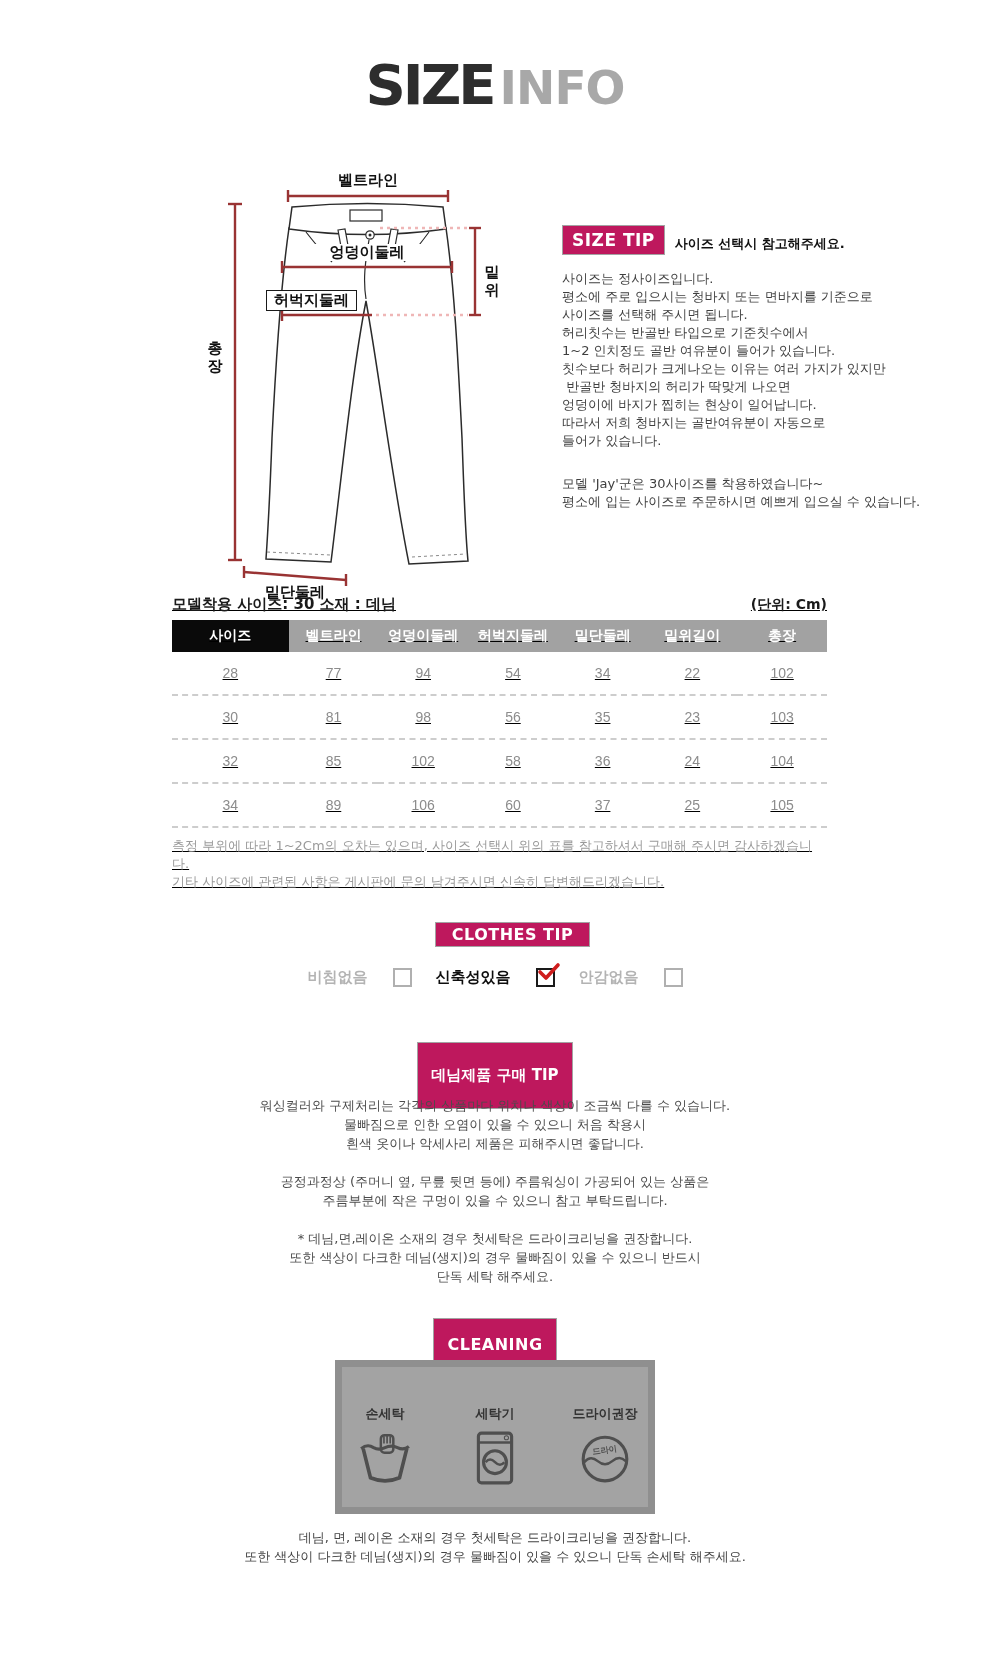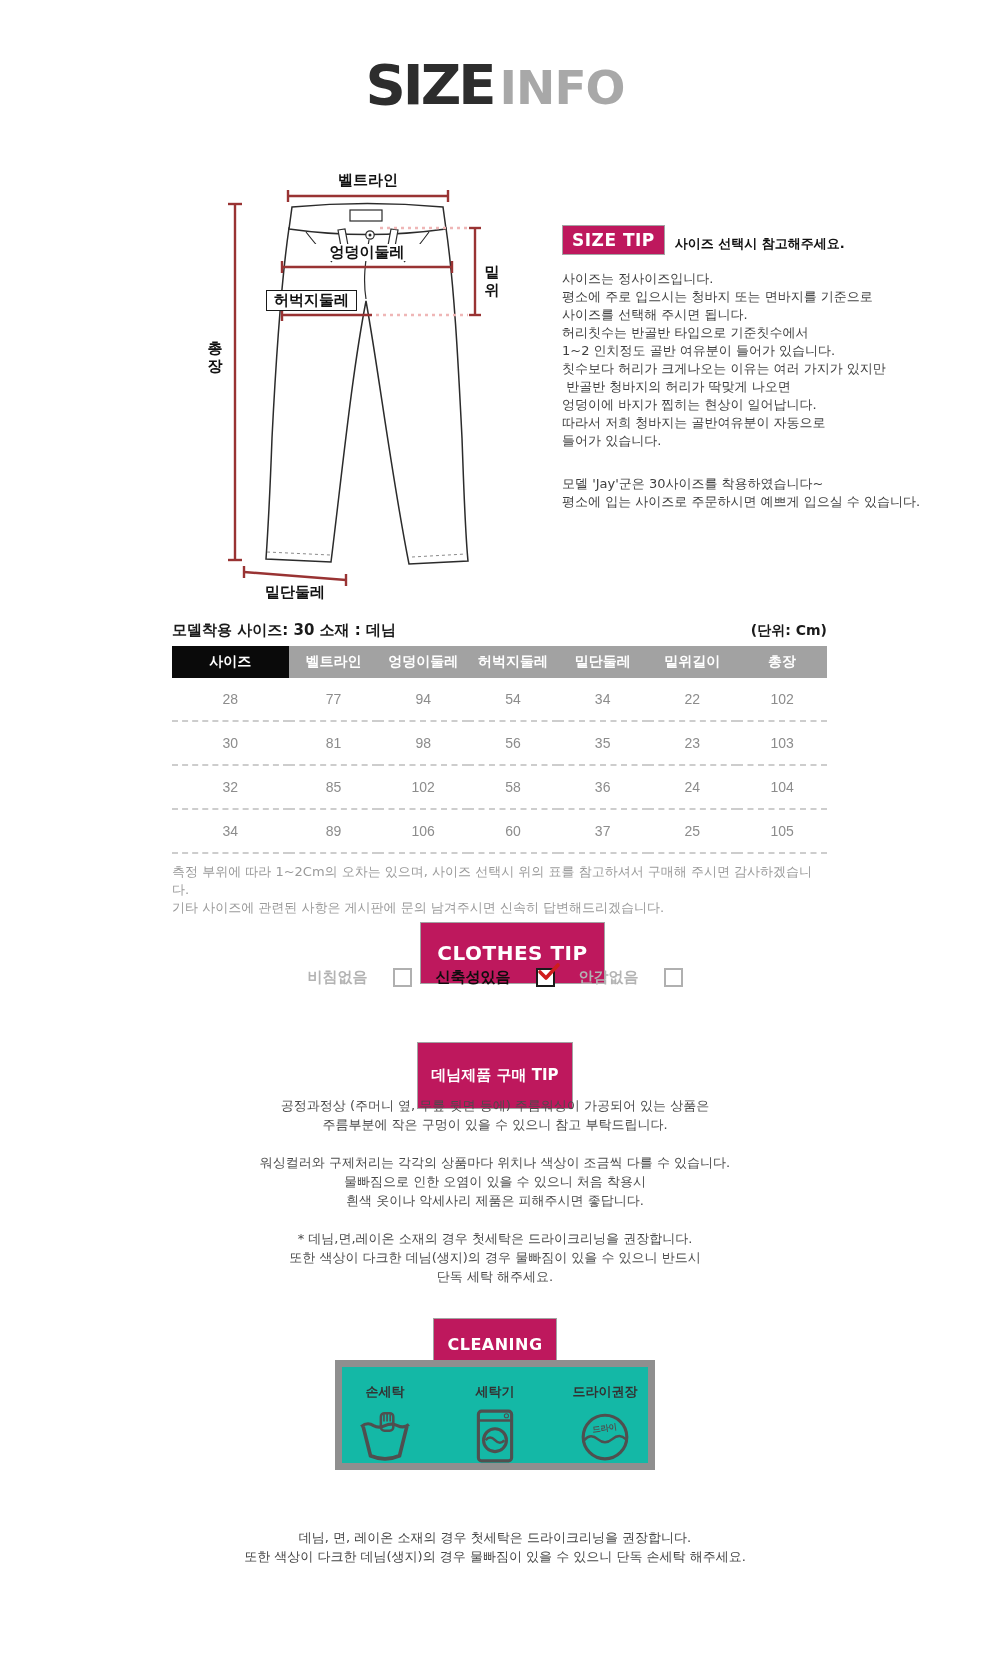--- a/index.html
+++ b/index.html
@@ -30,35 +30,35 @@
   .tip-head{display:flex;align-items:flex-end;gap:10px;}
   .badge{display:inline-block;background:#be185d;border:1px solid #a3a3a3;color:#fff;
          font-weight:700;text-align:center;}
   .badge-sizetip{font-size:17px;padding:4px 9px;letter-spacing:0.5px;}
   .tip-sub{font-size:13px;font-weight:700;color:#111;padding-bottom:2px;}
   .tip-body{margin-top:15px;}
   .tip-line{font-size:13px;color:#3f3f3f;line-height:18px;white-space:pre;}
   .tip-model{margin-top:25px;}
 
   
-  .table-sec{position:absolute;left:172px;top:616px;width:655px;}
+  .table-sec{position:absolute;left:172px;top:590px;width:655px;text-decoration:underline;}
   .table-caption{display:flex;justify-content:space-between;align-items:flex-end;height:24px;margin-bottom:6px;}
   .cap-left{font-size:15px;font-weight:700;color:#1a1a1a;}
   .cap-right{font-size:14px;font-weight:700;color:#1a1a1a;}
   table.size{width:100%;border-collapse:collapse;table-layout:fixed;}
   table.size th{background:#a2a2a2;color:#fff;font-size:14px;font-weight:700;height:30px;}
   table.size th.first{background:#0a0a0a;width:17.5%;}
   table.size td{height:40px;text-align:center;font-size:14px;color:#8c8c8c;
                 border-bottom:2px dashed #cdcdcd;font-family:"Liberation Sans","DejaVu Sans",sans-serif;}
   .notes{margin-top:9px;}
   .note-line{font-size:13px;color:#9a9a9a;line-height:18px;}
 
   
   .center-badge{position:absolute;left:0;width:100%;text-align:center;}
-  .badge-clothes{font-size:20px;padding:18px 16px;letter-spacing:0.5px;margin-left:35px;}
+  .badge-clothes{font-size:16px;padding:2px 16px;letter-spacing:0.5px;margin-left:35px;}
   .badge-denim{font-size:15px;padding:23px 13px;}
   .badge-cleaning{font-size:16px;padding:16px 13px;letter-spacing:0.5px;}
 
   
   .options-row{position:absolute;left:0;top:968px;width:100%;display:flex;justify-content:center;
                align-items:center;gap:24px;}
   .opt{display:flex;align-items:center;gap:25px;}
   .opt-label{font-size:15px;font-weight:700;}
   .opt-label.dim{color:#b3b3b3;}
   .opt-label.strong{color:#0d0d0d;}
@@ -66,22 +66,22 @@
   .cb.checked{border-color:#1a1a1a;}
   .checkmark{position:absolute;left:-1px;top:-8px;width:24px;height:20px;overflow:visible;}
   .checkmark polyline{fill:none;stroke:#cf1d1d;stroke-width:3.6;stroke-linecap:round;stroke-linejoin:round;}
 
   
   .denim-paras{position:absolute;left:0;top:1096px;width:100%;text-align:center;}
   .para{margin:0 0 19px 0;}
   .pline{font-size:13px;color:#4b4b4b;line-height:19px;}
 
   
-  .cleaning-box{position:absolute;left:335px;top:1360px;width:320px;height:110px;box-sizing:border-box;
-                border:7px solid #8f8f8f;background:#14b8a6;display:flex;justify-content:center;
+  .cleaning-box{position:absolute;left:335px;top:1360px;width:320px;height:154px;box-sizing:border-box;
+                border:7px solid #8f8f8f;background:#a3a3a3;display:flex;justify-content:center;
                 align-items:center;gap:30px;padding-top:16px;}
   .method{display:flex;flex-direction:column;align-items:center;width:80px;}
   .m-label{font-size:13px;font-weight:700;color:#333;}
   .m-icon{margin-top:8px;}
   .m-icon path,.m-icon rect,.m-icon circle,.m-icon line{fill:none;stroke:#4f4f4f;}
   .icon-text{font-size:8px;font-weight:700;fill:#4f4f4f;stroke:none;}
   .cleaning-footer{position:absolute;left:0;top:1528px;width:100%;text-align:center;}
   .cleaning-footer .pline{color:#444;}
 </style>
 </head>
@@ -262,27 +262,27 @@
       <span class="cb"></span>
     </div>
   </div>
 
   <div class="center-badge" style="top:1042px;">
     <span class="badge badge-denim">데님제품 구매 TIP</span>
   </div>
 
   <div class="denim-paras">
     <div class="para">
-      <div class="pline">공정과정상 (주머니 옆, 무릎 뒷면 등에) 주름워싱이 가공되어 있는 상품은</div>
-      <div class="pline">주름부분에 작은 구멍이 있을 수 있으니 참고 부탁드립니다.</div>
-    </div>
-    <div class="para">
       <div class="pline">워싱컬러와 구제처리는 각각의 상품마다 위치나 색상이 조금씩 다를 수 있습니다.</div>
       <div class="pline">물빠짐으로 인한 오염이 있을 수 있으니 처음 착용시</div>
       <div class="pline">흰색 옷이나 악세사리 제품은 피해주시면 좋답니다.</div>
+    </div>
+    <div class="para">
+      <div class="pline">공정과정상 (주머니 옆, 무릎 뒷면 등에) 주름워싱이 가공되어 있는 상품은</div>
+      <div class="pline">주름부분에 작은 구멍이 있을 수 있으니 참고 부탁드립니다.</div>
     </div>
     <div class="para">
       <div class="pline">* 데님,면,레이온 소재의 경우 첫세탁은 드라이크리닝을 권장합니다.</div>
       <div class="pline">또한 색상이 다크한 데님(생지)의 경우 물빠짐이 있을 수 있으니 반드시</div>
       <div class="pline">단독 세탁 해주세요.</div>
     </div>
   </div>
 
   <div class="center-badge" style="top:1318px;">
     <span class="badge badge-cleaning">CLEANING</span>

